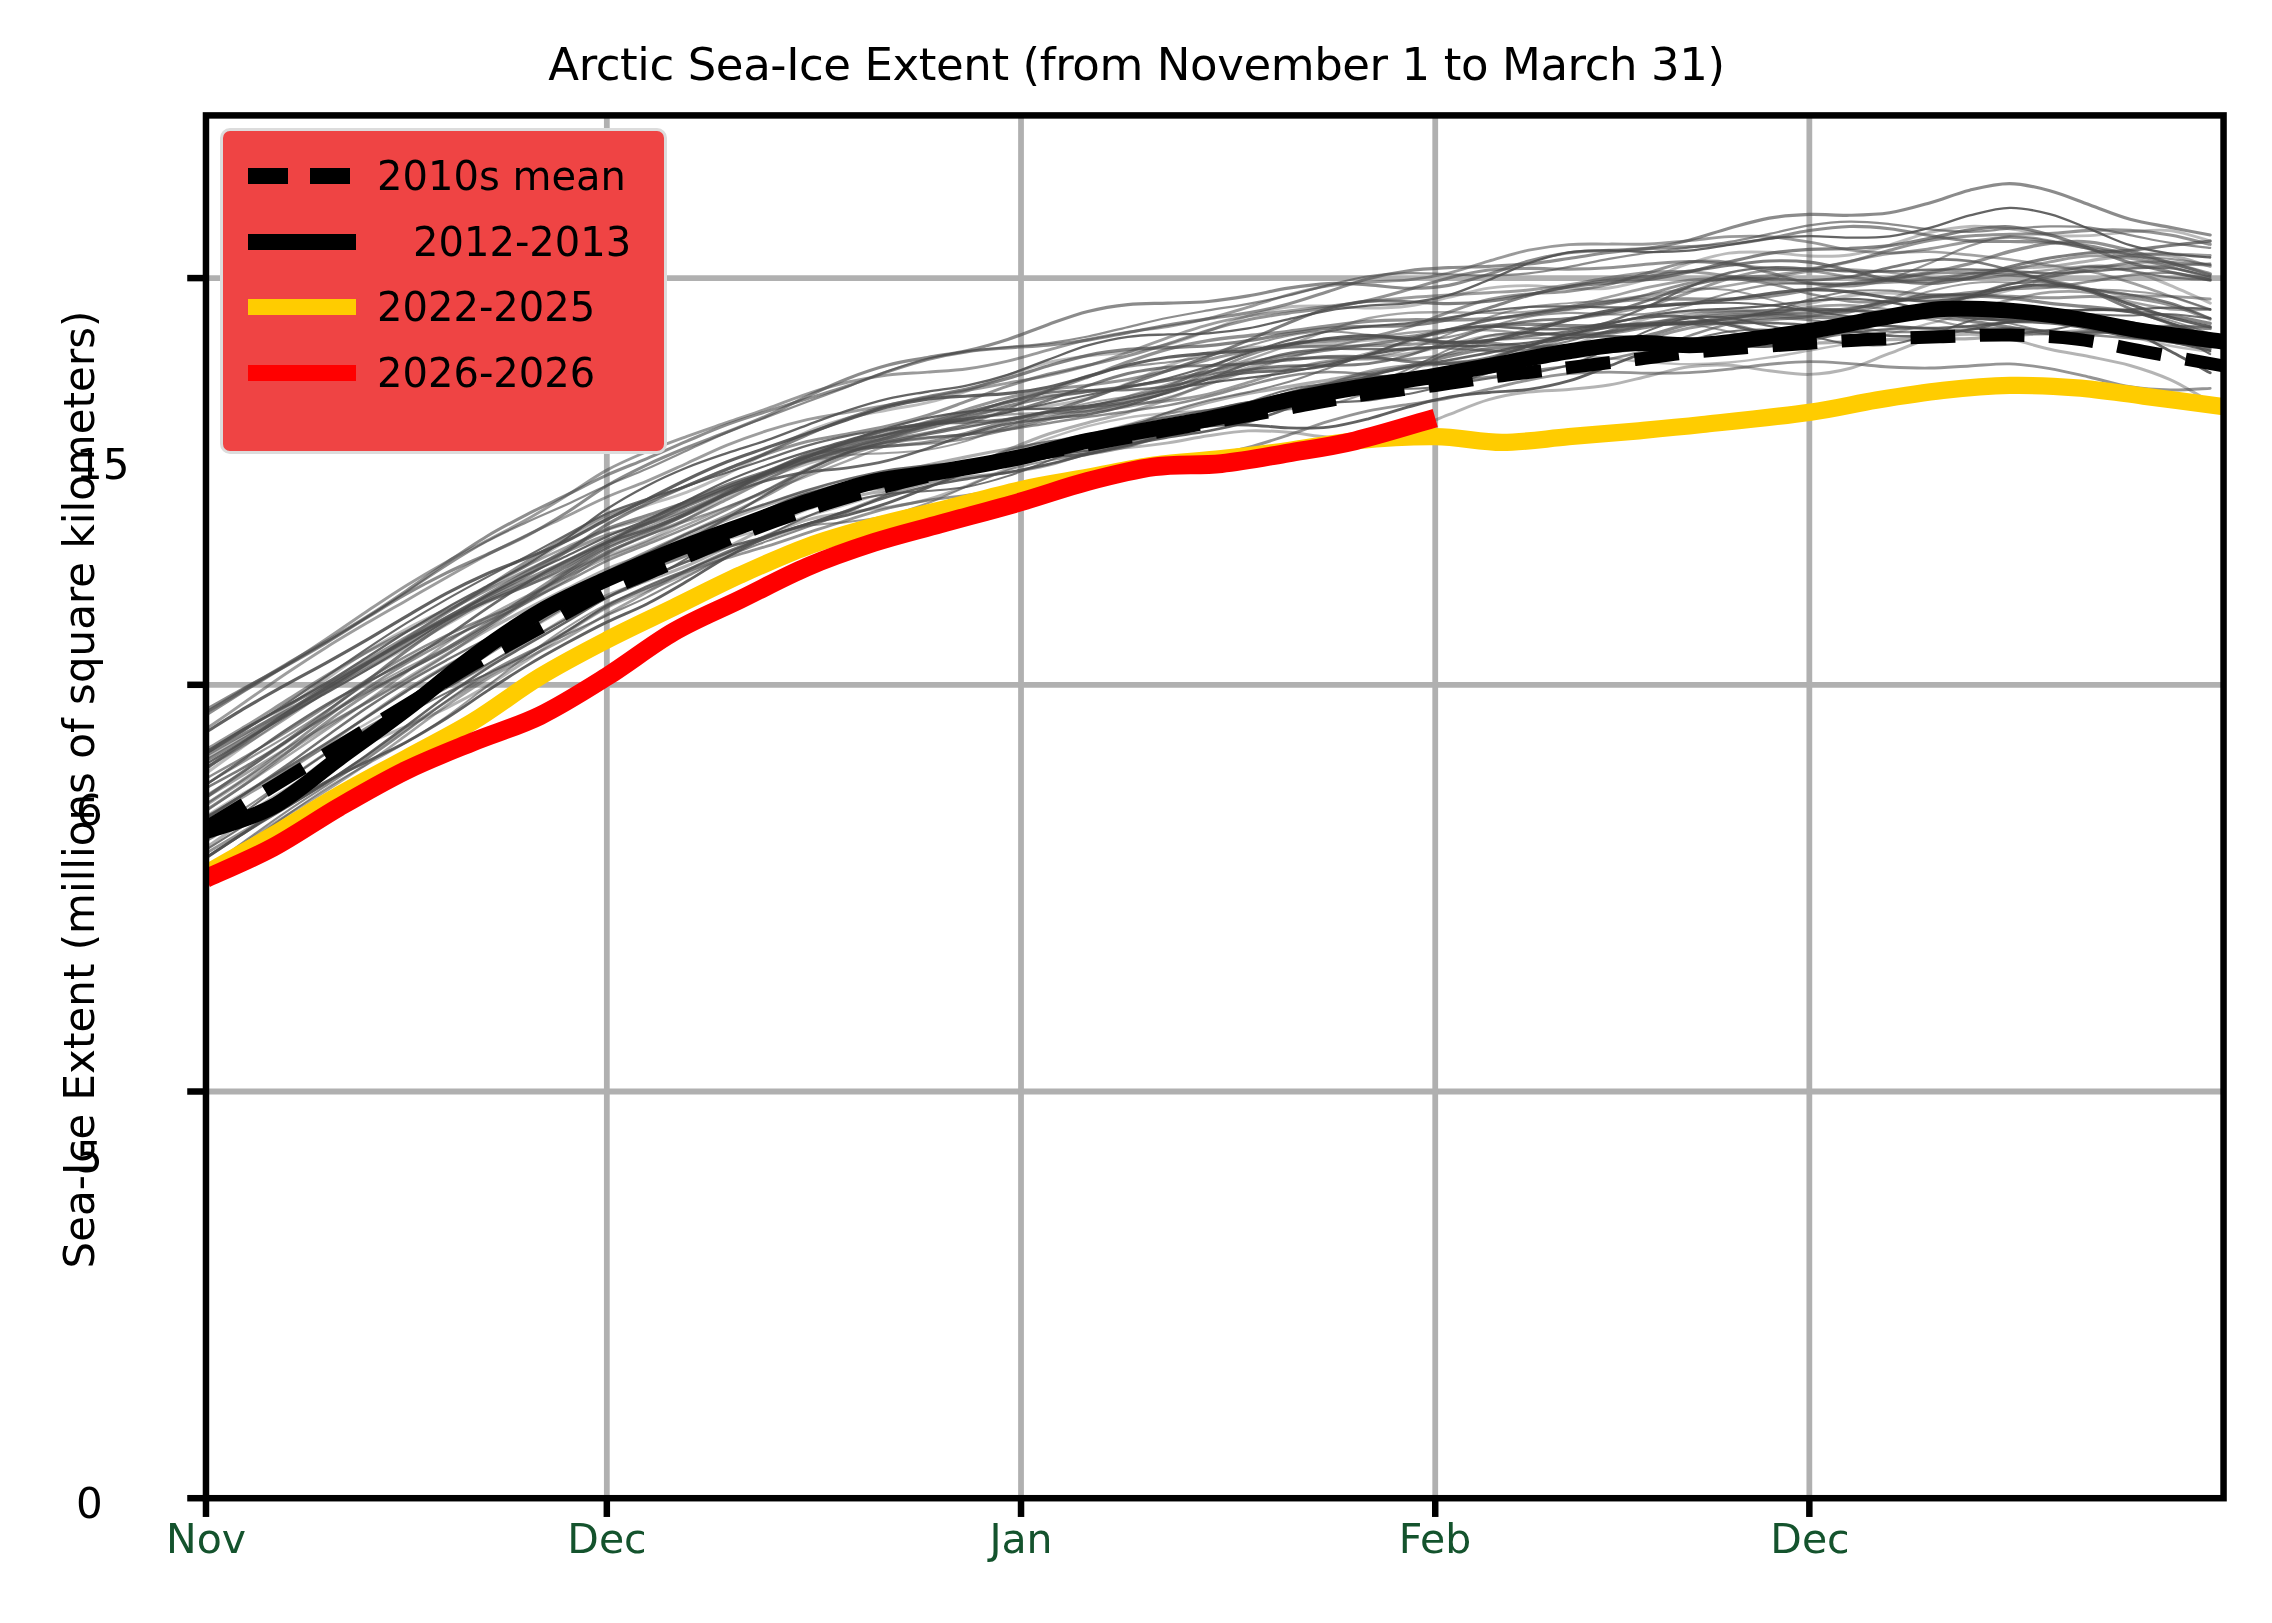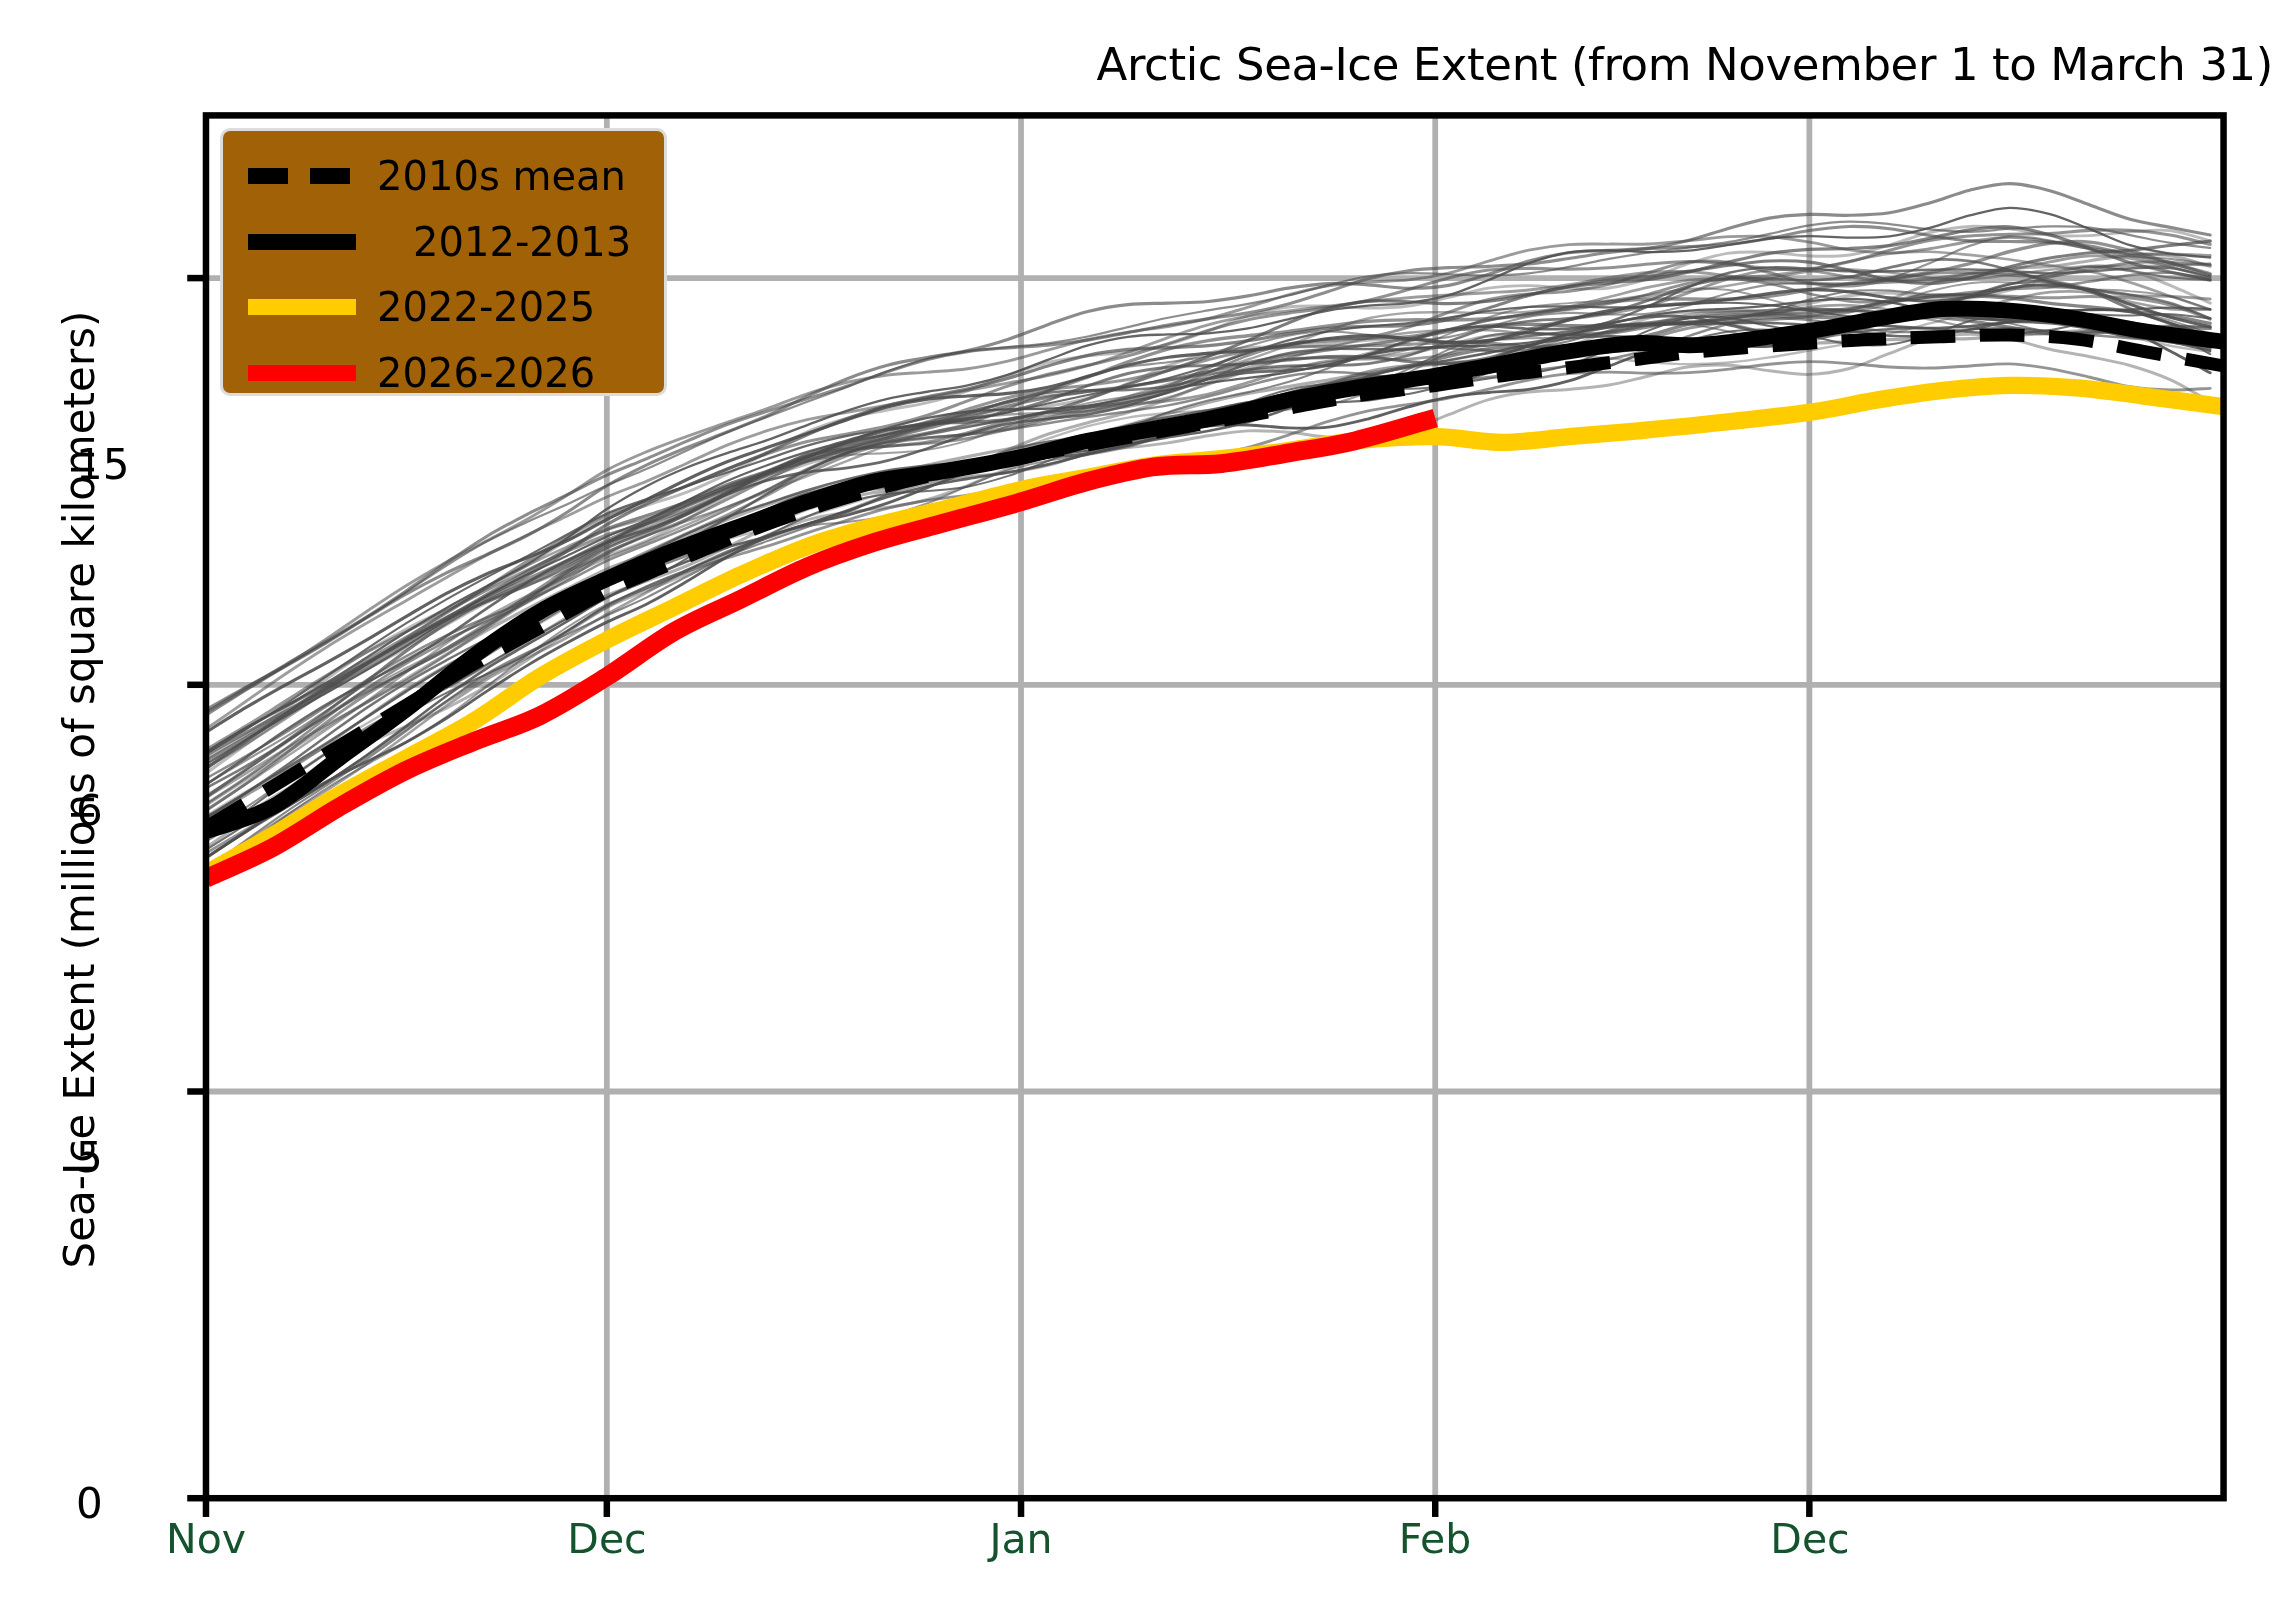--- a/index.html
+++ b/index.html
@@ -17,21 +17,21 @@
     position: relative;
     width: 2273px;
     height: 1623px;
     background: #ffffff;
   }
   #chart-title {
     position: absolute;
     left: 0;
     top: 38px;
     width: 2273px;
-    text-align: right;
+    text-align: center;
     font-size: 45px;
     color: #000000;
     font-family: "DejaVu Sans", sans-serif;
     letter-spacing: -0.4px;
     white-space: nowrap;
   }
   #ylabel {
     position: absolute;
     left: -642px;
     top: 765px;
@@ -60,22 +60,22 @@
     text-align: center;
     font-size: 41px;
     color: #14532d;
     width: 188px;
   }
   #legend-box {
     position: absolute;
     left: 220px;
     top: 128px;
     width: 447px;
-    height: 268px;
-    background: #a16207;
+    height: 326px;
+    background: #ef4444;
     border: 3.6px solid #dcdcdc;
     border-radius: 10px;
     box-sizing: border-box;
   }
   .legend-row {
     position: absolute;
     left: 0;
     width: 447px;
     height: 69px;
     display: flex;

